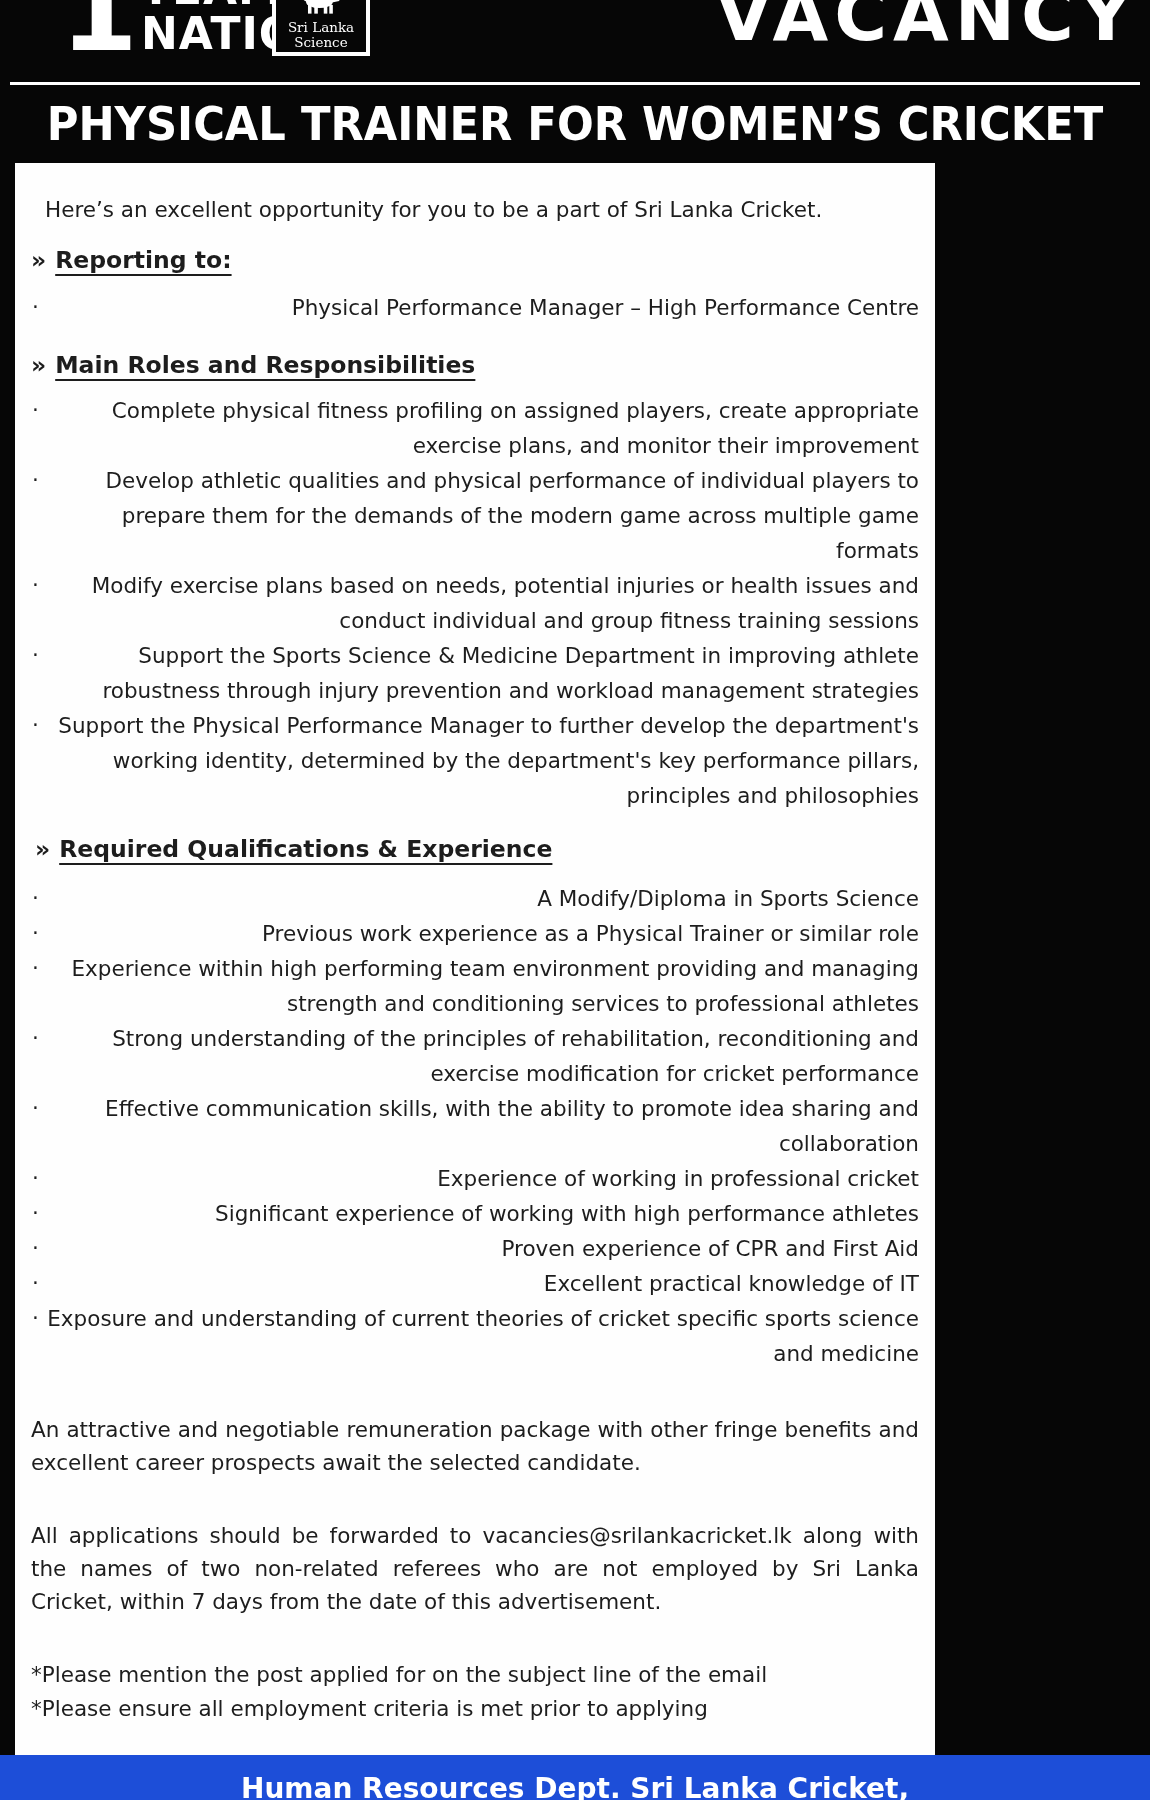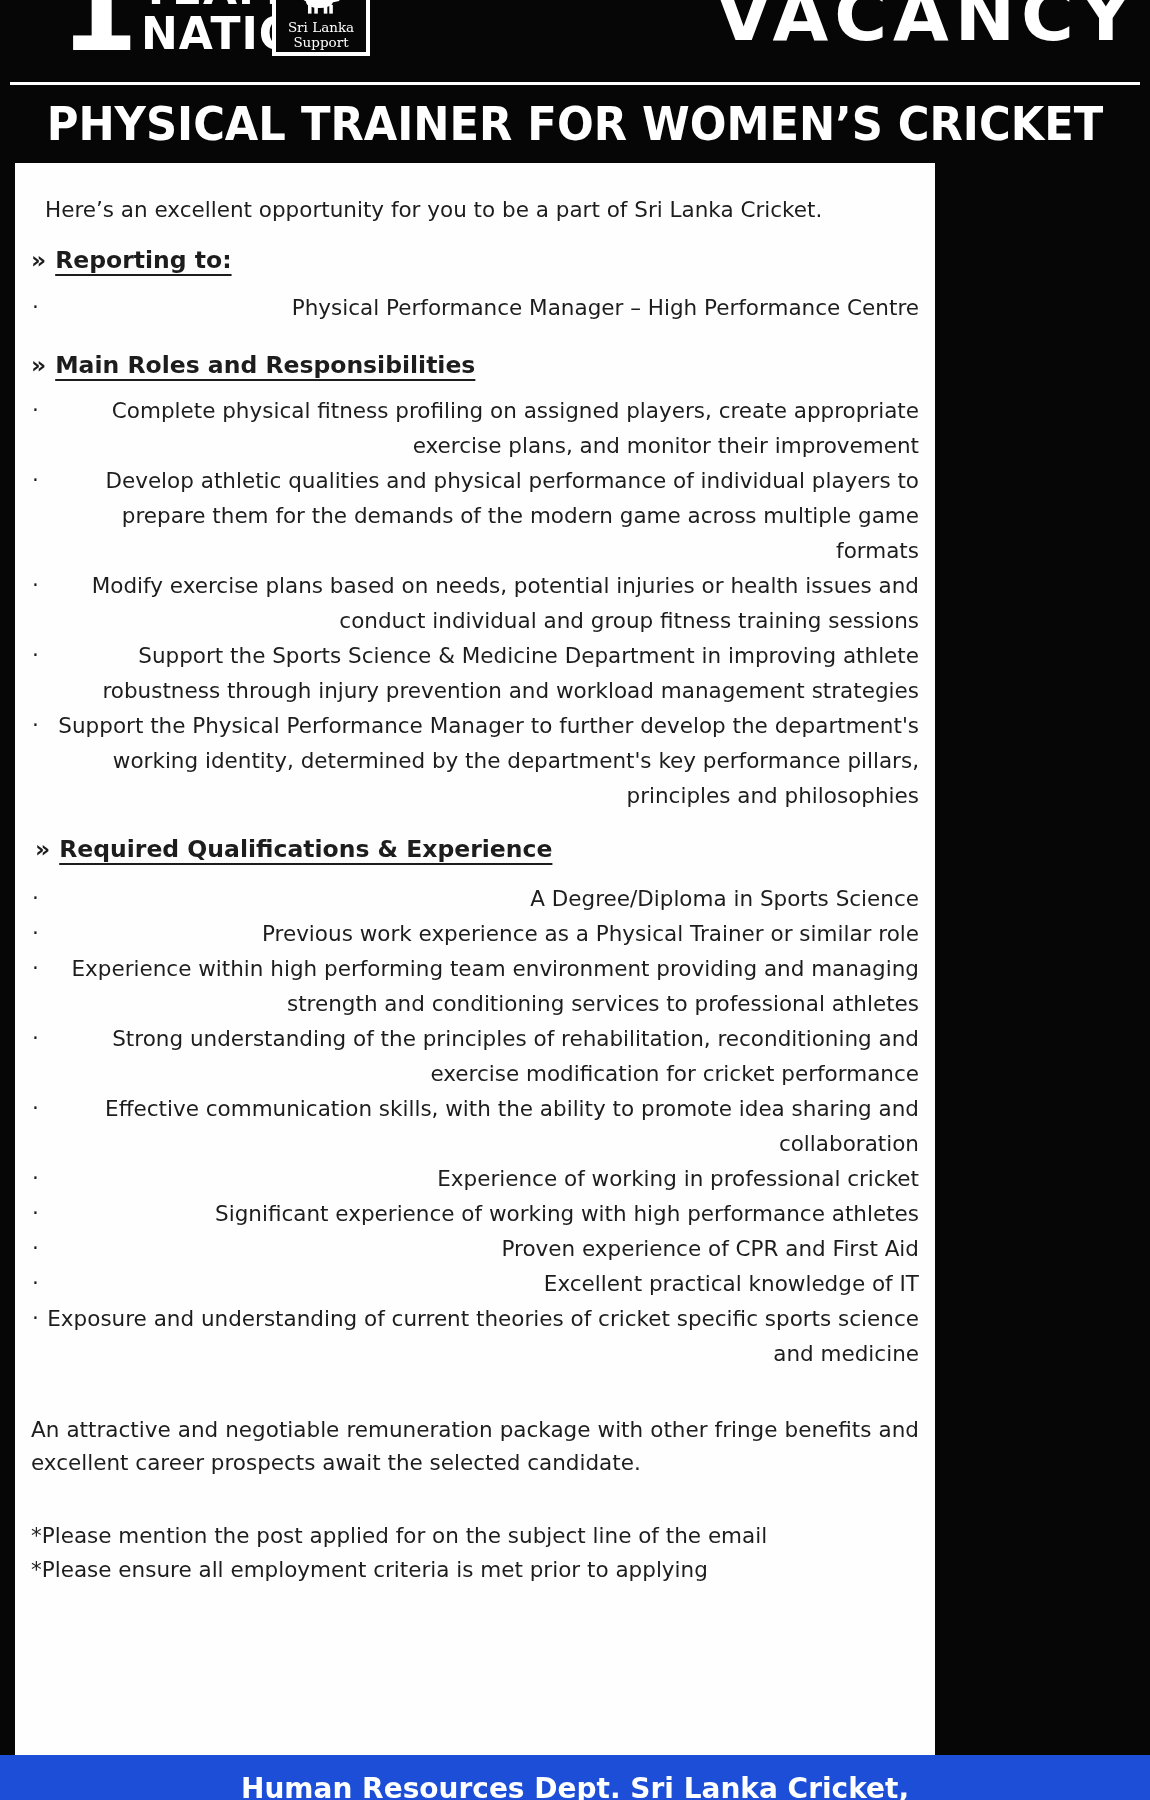--- a/index.html
+++ b/index.html
@@ -99,21 +99,21 @@
           <path d="M44 17 L56 15 L55 19 L46 21 Z"></path>
           <rect x="15.5" y="24" width="4.5" height="11"></rect>
           <rect x="23.5" y="25" width="4.5" height="10"></rect>
           <rect x="35.5" y="25" width="4.5" height="10"></rect>
           <rect x="42.5" y="24" width="4.5" height="11"></rect>
           <path d="M14 20 C8 18 5 12 9 7 L11.5 9.5 C9 13 11 17 15.5 17.5 Z"></path>
         </g>
       </svg>
     </span>
     <span class="crest-org">Sri Lanka</span>
-    <span class="crest-org">Support</span>
+    <span class="crest-org">Science</span>
   </div>
 
   <div class="vacancy-word">VACANCY</div>
 </header>
 
 <div class="rule"></div>
 
 <div class="banner">
   <h1>PHYSICAL TRAINER FOR WOMEN’S CRICKET</h1>
 </div>
@@ -144,34 +144,35 @@
         <li class="bullet-item">Support the Physical Performance Manager to further develop the department's working identity, determined by the department's key performance pillars, principles and philosophies</li>
       </ul>
   </section>
 
   <section class="section sec-quals">
     <h2>
       <span class="marker">»</span>
       <span class="h-label">Required Qualifications &amp; Experience</span>
     </h2>
     <ul class="bullets">
-        <li class="bullet-item">A Degree/Diploma in Sports Science</li>
+        <li class="bullet-item">A Modify/Diploma in Sports Science</li>
         <li class="bullet-item">Previous work experience as a Physical Trainer or similar role</li>
         <li class="bullet-item">Experience within high performing team environment providing and managing strength and conditioning services to professional athletes</li>
         <li class="bullet-item">Strong understanding of the principles of rehabilitation, reconditioning and exercise modification for cricket performance</li>
         <li class="bullet-item">Effective communication skills, with the ability to promote idea sharing and collaboration</li>
         <li class="bullet-item">Experience of working in professional cricket</li>
         <li class="bullet-item">Significant experience of working with high performance athletes</li>
         <li class="bullet-item">Proven experience of CPR and First Aid</li>
         <li class="bullet-item">Excellent practical knowledge of IT</li>
         <li class="bullet-item">Exposure and understanding of current theories of cricket specific sports science and medicine</li>
       </ul>
   </section>
 
   <p class="para para-1">An attractive and negotiable remuneration package with other fringe benefits and excellent career prospects await the selected candidate.</p>
+  <p class="para para-2">All applications should be forwarded to vacancies@srilankacricket.lk along with the names of two non-related referees who are not employed by Sri Lanka Cricket, within 7 days from the date of this advertisement.</p>
 
   <ul class="notes">
       <li class="note-item">*Please mention the post applied for on the subject line of the email</li>
       <li class="note-item">*Please ensure all employment criteria is met prior to applying</li>
     </ul>
 </main>
 
 <footer class="footer">
   <p>Human Resources Dept. Sri Lanka Cricket,</p>
 </footer>

